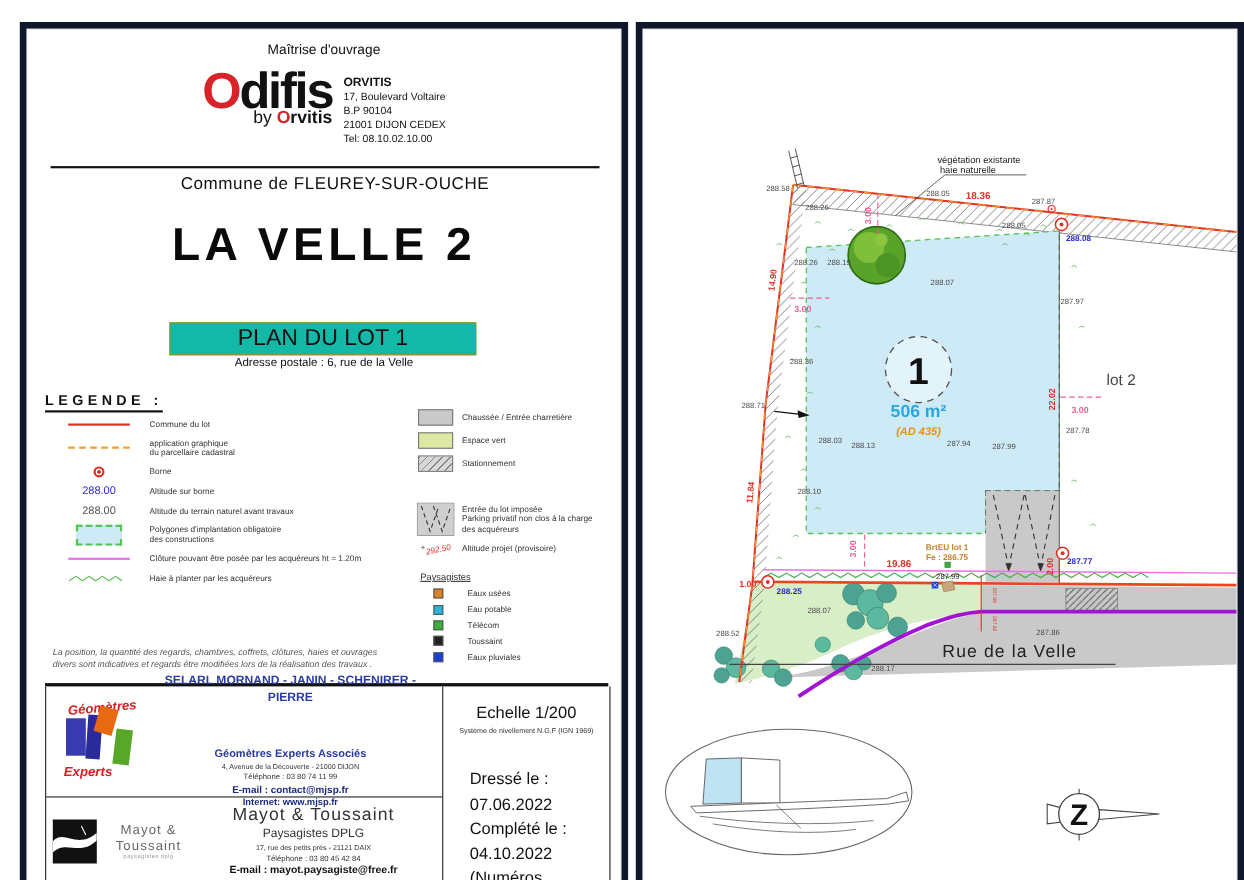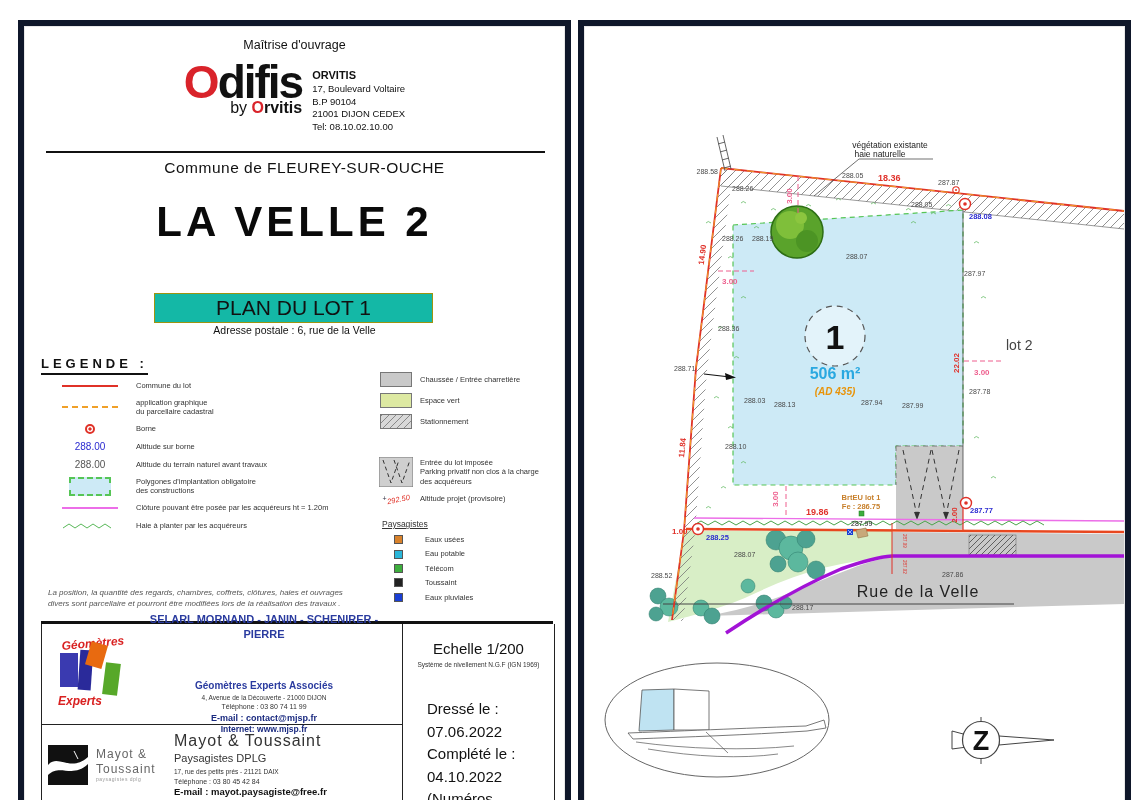--- a/index.html
+++ b/index.html
@@ -57,23 +57,23 @@
   .surv{height:92px;border-bottom:1px solid #222;display:flex;align-items:center;padding:4px 6px;}
   .land{flex:1;display:flex;align-items:center;padding:4px 6px;}
   .survtxt{flex:1;text-align:center;line-height:1.4;}
   .s-name{color:#2a3b9f;font-weight:bold;font-size:11px;}
   .s-sub{color:#2a3b9f;font-weight:bold;font-size:10px;margin-top:36px;}
   .s-addr{font-size:6.5px;color:#333;}
   .s-tel{font-size:7px;color:#333;}
   .s-mail{font-size:9px;font-weight:bold;color:#1a2a80;}
   .s-web{font-size:8.5px;font-weight:bold;color:#1a2a80;}
   .mlogo{width:40px;height:40px;background:#111;position:relative;flex-shrink:0;}
-  .mscript{margin-left:8px;color:#666;font-size:12px;letter-spacing:1px;line-height:1.2;width:78px;}
+  .mscript{margin-left:8px;color:#666;font-size:12px;letter-spacing:1px;line-height:1.2;width:78px;text-align:center;}
   .mscript .tiny{font-size:5px;color:#999;letter-spacing:.5px;}
-  .landtxt{flex:1;text-align:left;line-height:1.35;}
+  .landtxt{flex:1;text-align:center;line-height:1.35;}
   .m-name{font-size:16px;color:#333;letter-spacing:1px;}
   .m-sub{font-size:11px;color:#333;}
   .m-addr{font-size:6.5px;color:#333;margin-top:2px;}
   .m-tel{font-size:7px;color:#333;}
   .m-mail{font-size:9.5px;font-weight:bold;color:#111;}
   .e-scale{font-size:15px;color:#111;margin-top:6px;}
   .e-lev{font-size:6.5px;color:#333;margin-top:4px;}
   .e-dates{margin-top:30px;text-align:left;padding-left:18px;font-size:15px;color:#111;line-height:1.5;}
   .e-ref{margin-top:24px;text-align:center;padding-left:18px;font-size:9px;color:#111;}
   
@@ -242,21 +242,21 @@
           <div class="llab">Toussaint</div>
         </div>
       <div class="brow">
           <div class="bsq b5"></div>
           <div class="llab">Eaux pluviales</div>
         </div>
     </div>
 
     <div class="abs disclaimer">
       <div>La position, la quantité des regards, chambres, coffrets, clôtures, haies et ouvrages</div>
-      <div>divers sont parcellaire et pourront être modifiées lors de la réalisation des travaux .</div>
+      <div>divers sont indicatives et regards être modifiées lors de la réalisation des travaux .</div>
     </div>
 
     <div class="abs hr2"></div>
 
     <div class="abs footer">
       <div class="f-left">
         <div class="surv">
           <svg width="84" height="74">
             <text x="14" y="13" font-size="12" font-style="italic" fill="#d92121" transform="rotate(-5,14,13)" font-weight="bold">Géomètres</text>
             <rect x="12" y="16" width="18" height="34" fill="#3a3ab0"></rect>

